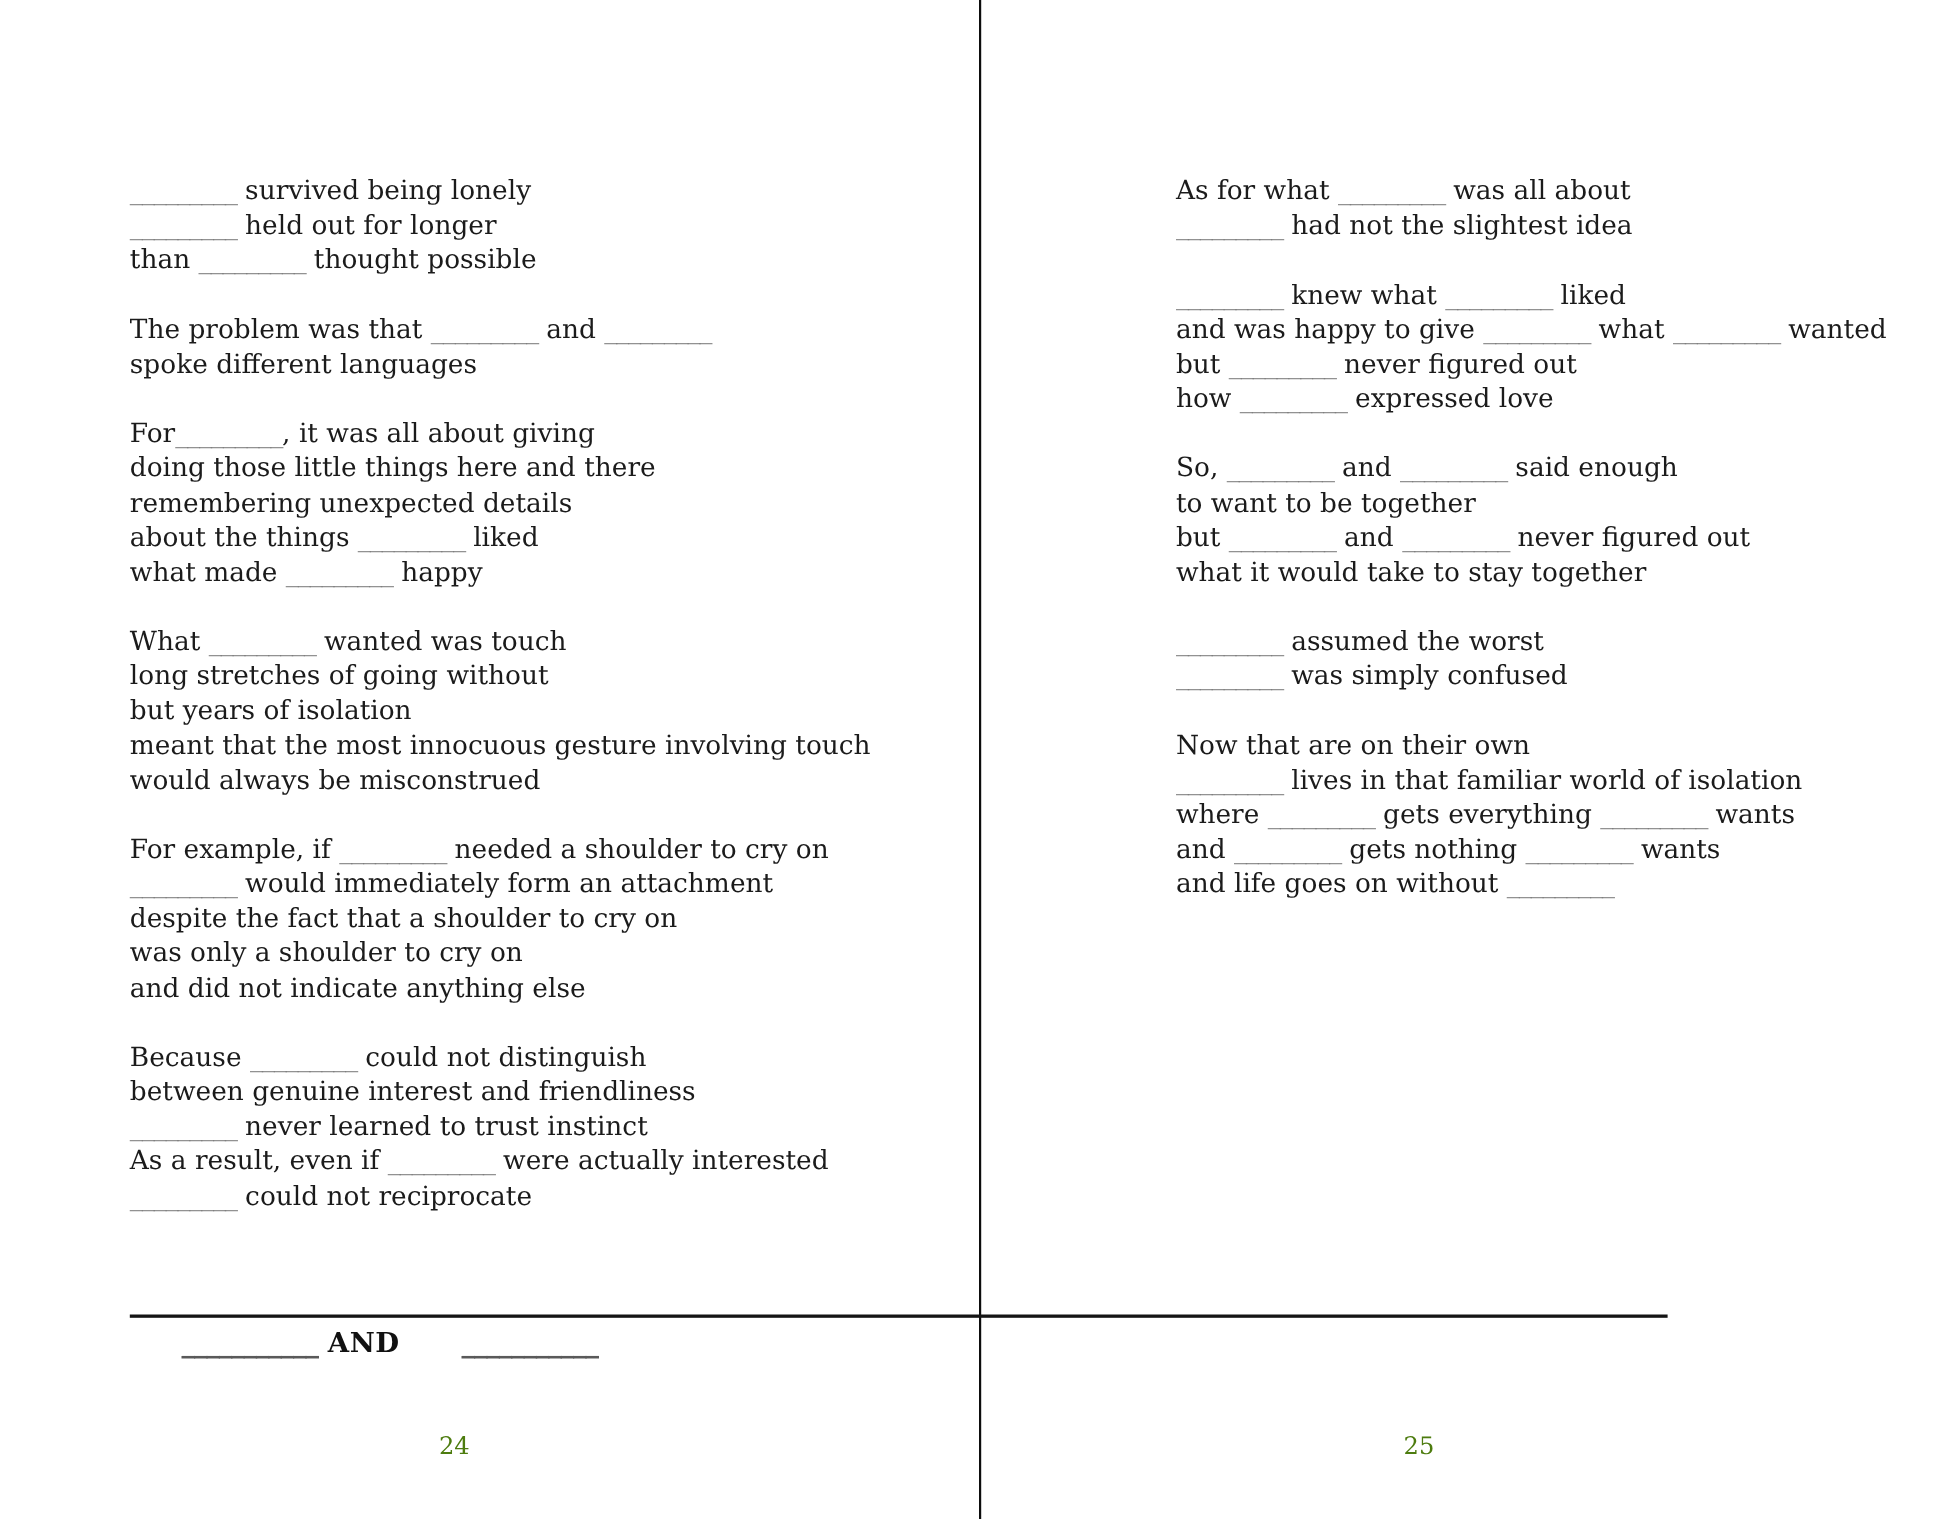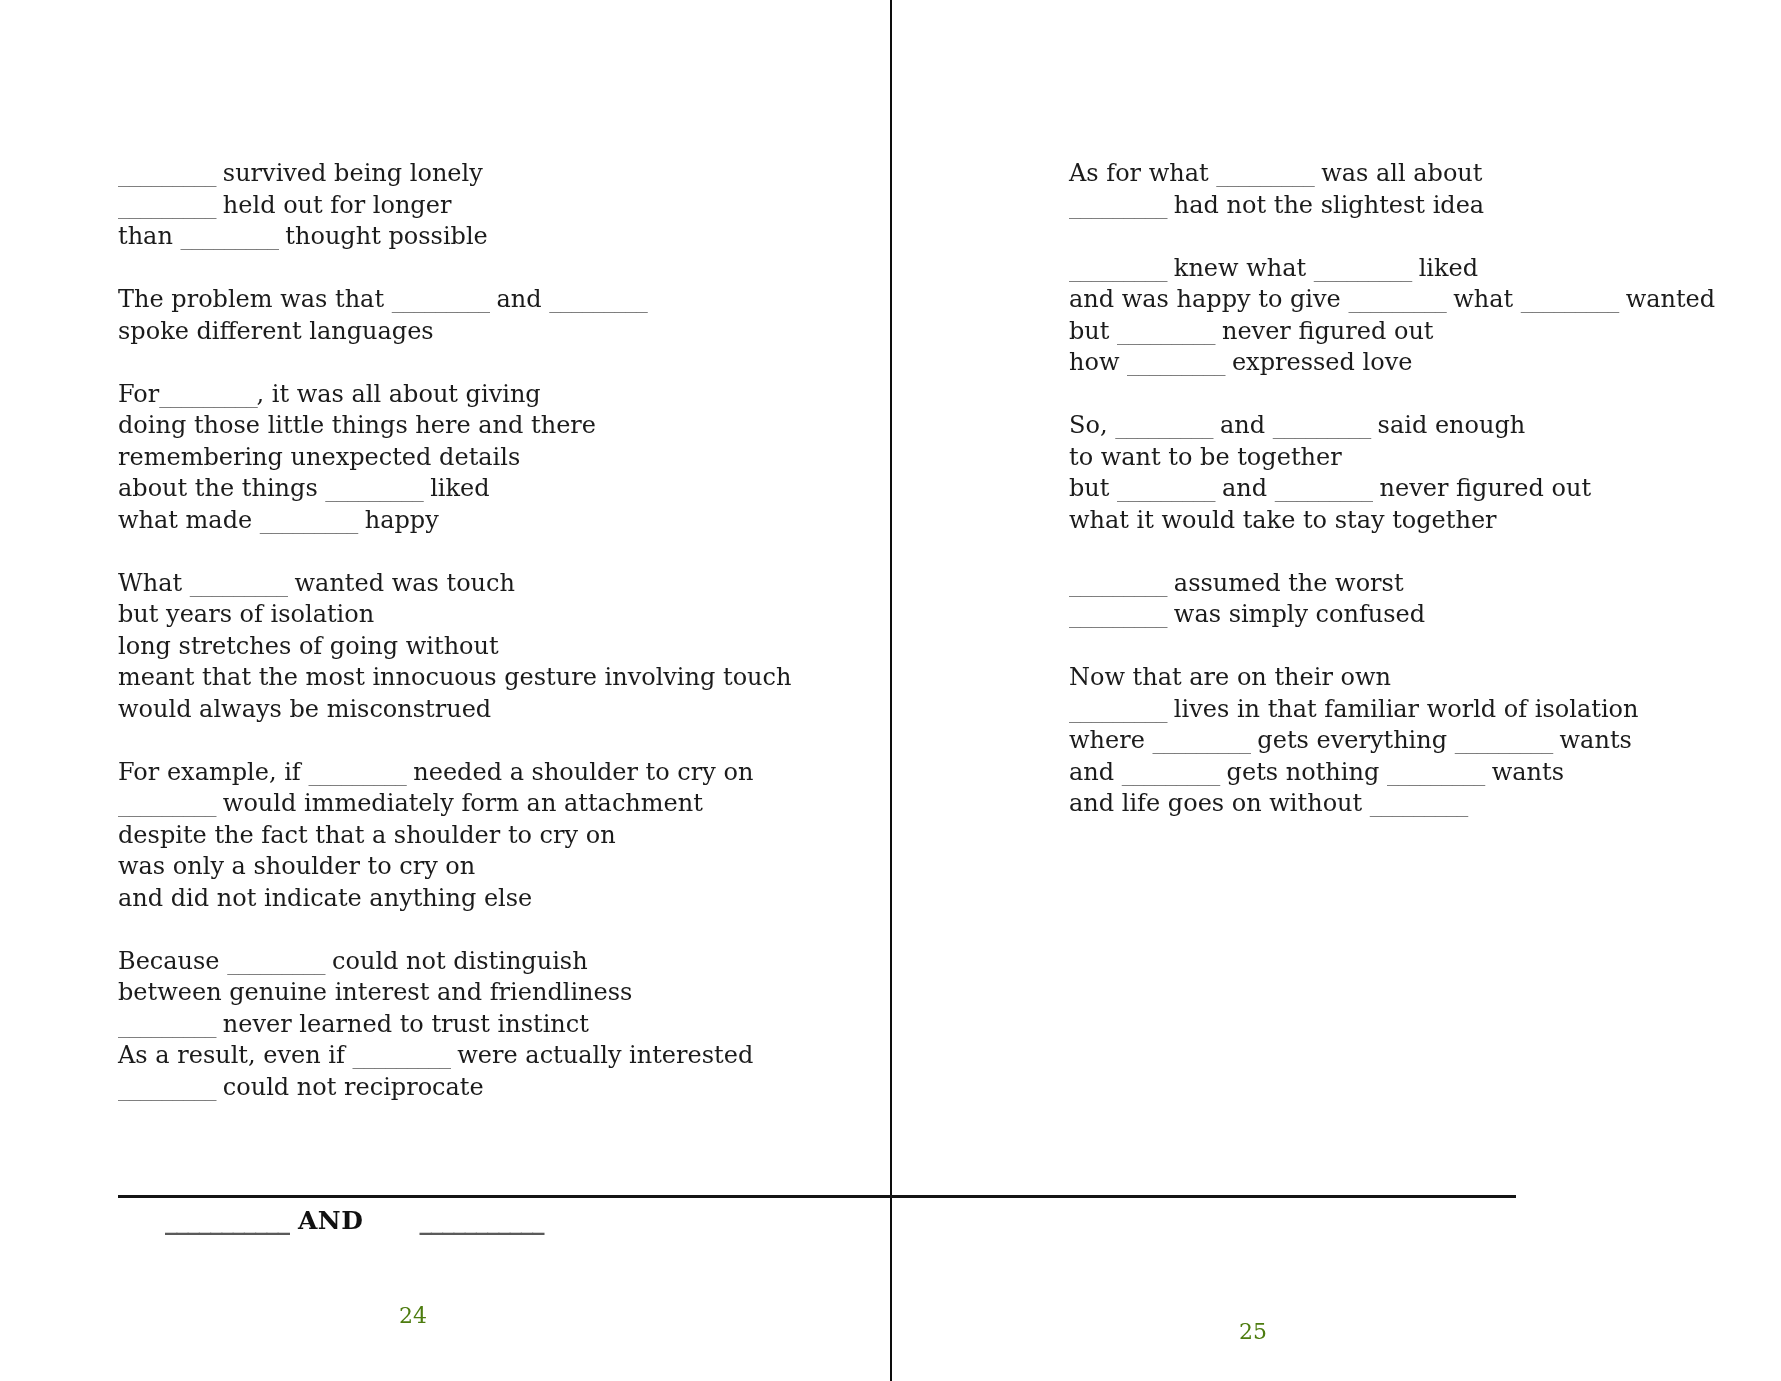--- a/index.html
+++ b/index.html
@@ -58,21 +58,21 @@
   }
   .footer-title .blank { color: #5a5a5a; margin-left: 47px; }
   .folio {
     position: absolute;
     top: 1303px;
     font-size: 22px;
     text-align: center;
     color: #4d7c0f;
   }
   .folio-left  { left: 118px;  width: 590px; }
-  .folio-right { left: 990px; width: 526px; margin-top: 16px; }
+  .folio-right { left: 1027px; width: 526px; }
 </style>
 </head>
 <body>
 
 <div class="spread">
 
   <div class="spine-divider"></div>
   <div class="footer-rule"></div>
 
   <div class="poem poem-left">
@@ -87,22 +87,22 @@
       </div>
       <div class="stanza">
         <div class="line">For<span class="blank">_________</span>, it was all about giving</div>
         <div class="line">doing those little things here and there</div>
         <div class="line">remembering unexpected details</div>
         <div class="line">about the things <span class="blank">_________</span> liked</div>
         <div class="line">what made <span class="blank">_________</span> happy</div>
       </div>
       <div class="stanza">
         <div class="line">What <span class="blank">_________</span> wanted was touch</div>
+        <div class="line">long stretches of going without</div>
         <div class="line">but years of isolation</div>
-        <div class="line">long stretches of going without</div>
         <div class="line">meant that the most innocuous gesture involving touch</div>
         <div class="line">would always be misconstrued</div>
       </div>
       <div class="stanza">
         <div class="line">For example, if <span class="blank">_________</span> needed a shoulder to cry on</div>
         <div class="line"><span class="blank">_________</span> would immediately form an attachment</div>
         <div class="line">despite the fact that a shoulder to cry on</div>
         <div class="line">was only a shoulder to cry on</div>
         <div class="line">and did not indicate anything else</div>
       </div>

